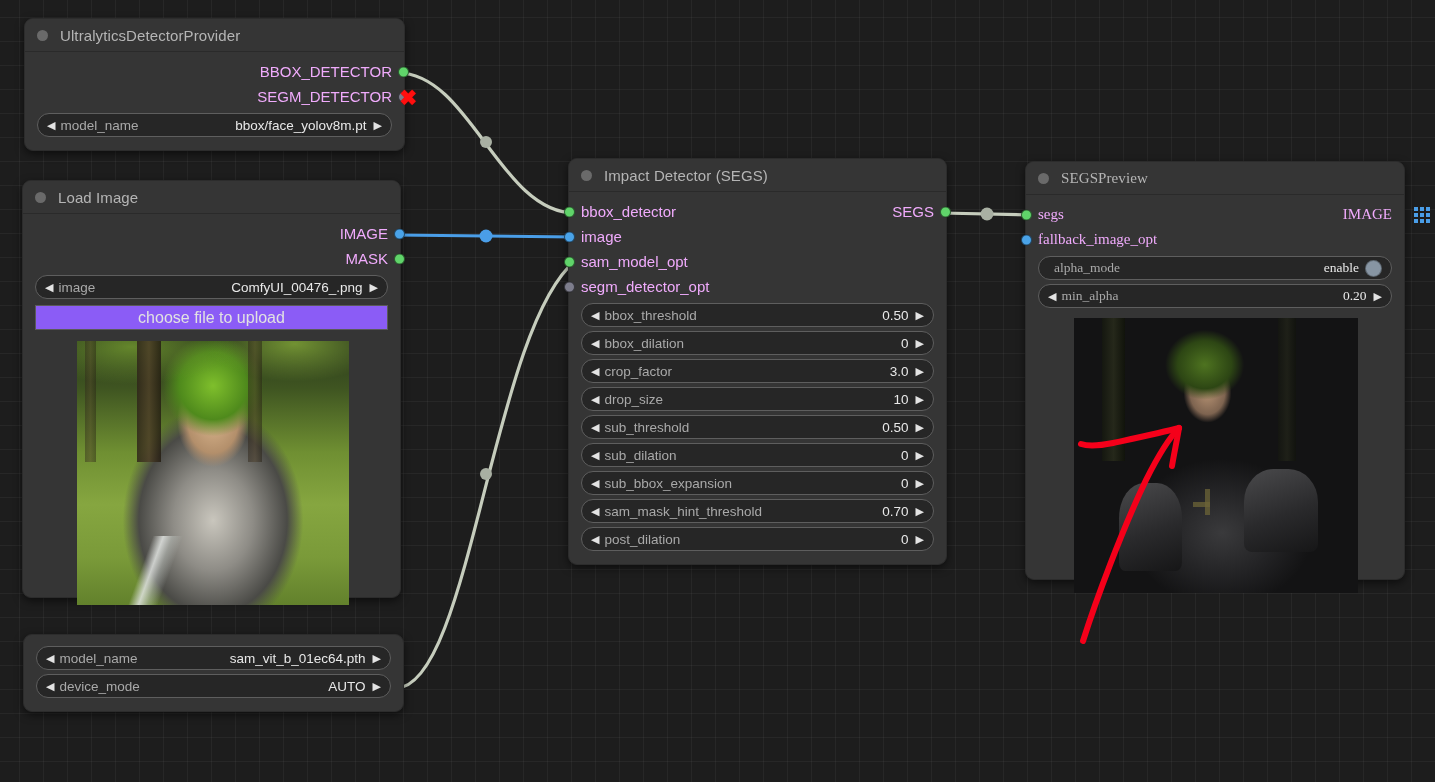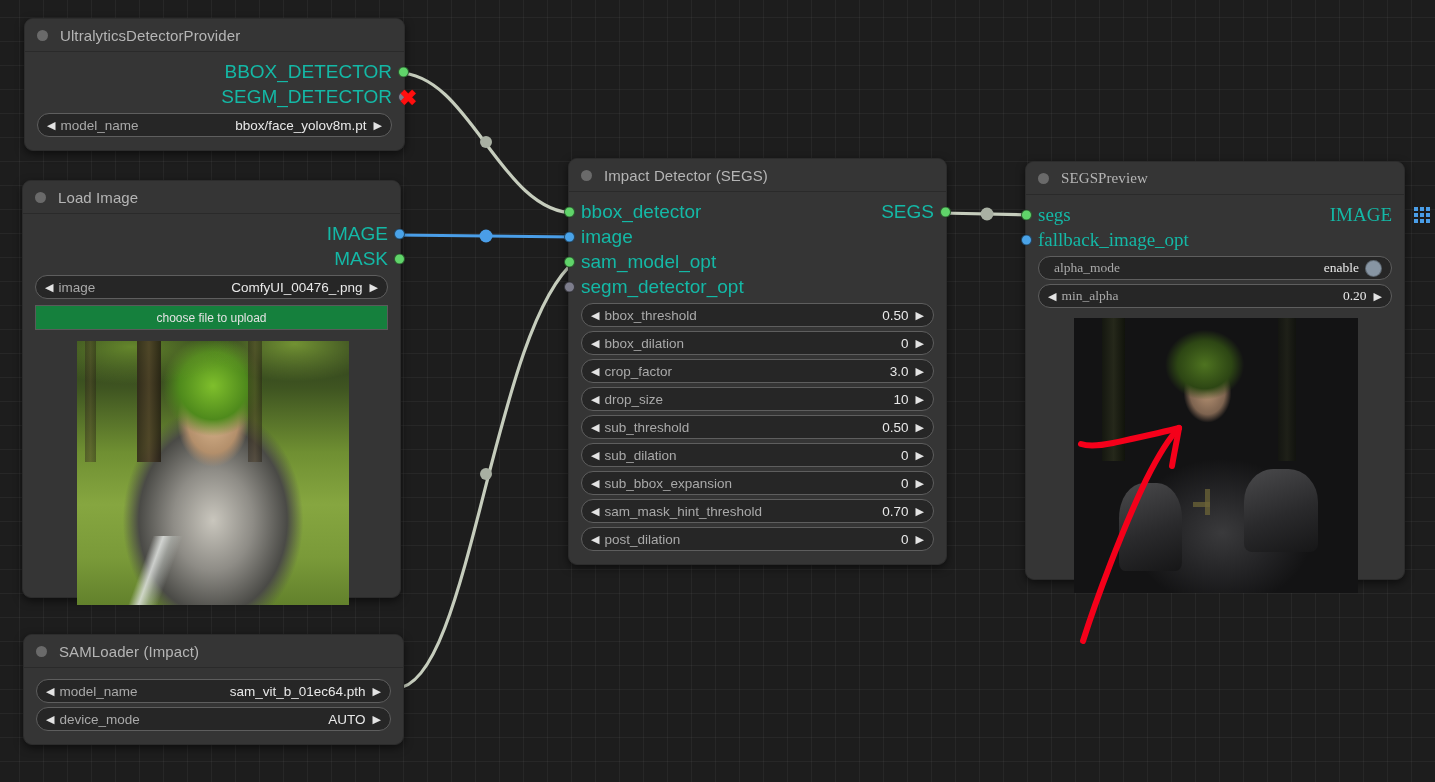--- a/index.html
+++ b/index.html
@@ -46,21 +46,21 @@
   }
   .node-body { padding: 7px 0 9px 0; position: relative; }
 
   .slot-row {
     position: relative;
     height: 25px;
     display: flex; align-items: center;
     padding: 0 12px;
   }
   .slot-row.out { justify-content: flex-end; }
-  .slot-label { color: #14b8a6; font-size: 19px; white-space: nowrap; }
+  .slot-label { color: #f0abfc; font-size: 15px; white-space: nowrap; }
   .dot {
     position: absolute;
     width: 11px; height: 11px; border-radius: 50%;
     border: 1px solid rgba(0,0,0,0.55);
     top: 50%; transform: translateY(-50%);
   }
   .dot.in  { left: -5px; }
   .dot.out { right: -5px; }
   .dot.green { background: #60d46a; }
   .dot.blue  { background: #4aa3e8; }
@@ -99,24 +99,24 @@
   .widget.toggle { justify-content: flex-start; }
   .widget.toggle .wname { margin-left: 6px; }
   .knob {
     width: 17px; height: 17px; border-radius: 50%;
     background: #8795a3; margin-left: 6px; flex: 0 0 auto;
     border: 1px solid rgba(0,0,0,.3);
   }
   .upload-btn {
     margin: 6px 12px 0 12px;
     height: 25px;
-    background: #15803d;
+    background: #8b5cf6;
     border: 1px solid #5a5a5a;
     color: #e2e2e2;
-    font-size: 12px;
+    font-size: 16px;
     display: flex; align-items: center; justify-content: center;
   }
 
   .preview { margin: 11px 12px 0 12px; overflow: hidden; position: relative; }
 
   
   .art-bright {
     width: 100%; height: 100%;
     background:
       radial-gradient(ellipse 70px 70px at 50% 17%, #7fbf2c 0%, #4f8a1c 48%, rgba(60,90,25,0) 72%),
@@ -373,24 +373,20 @@
           <div class="shoulder" style="left:60%; top:55%; width:26%; height:30%;"></div>
           <div class="shoulder" style="left:16%; top:60%; width:22%; height:32%;"></div>
           <div class="cross" style="left:46%; top:62%; width:5px; height:26px;"></div>
           <div class="cross" style="left:42%; top:67%; width:17px; height:5px;"></div>
         </div>
       </div>
     </div>
   </div>
 
   <div class="node" style="left:23px; top:634px; width:381px;">
-    <div class="node-header">
-      <span class="collapse-dot"></span>
-      <span class="node-title">SAMLoader (Impact)</span>
-    </div>
     <div class="node-body">
       <div class="widget">
         <span class="arrow-l">◀</span>
         <span class="wname">model_name</span>
         <span class="wval">sam_vit_b_01ec64.pth</span>
         <span class="arrow-r">▶</span>
       </div>
       <div class="widget">
         <span class="arrow-l">◀</span>
         <span class="wname">device_mode</span>

